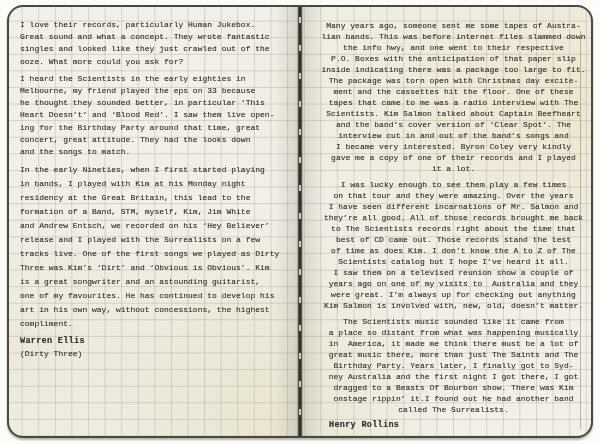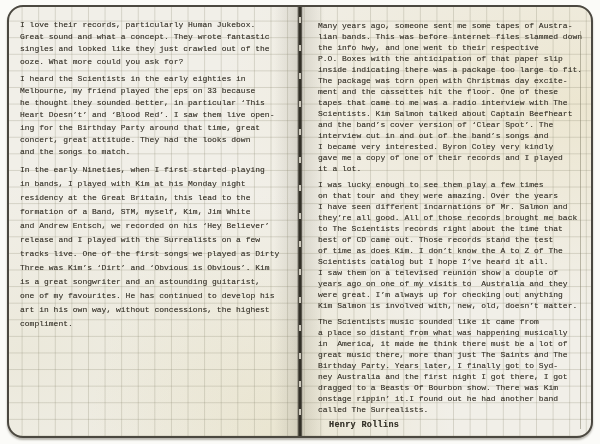--- a/index.html
+++ b/index.html
@@ -94,21 +94,21 @@
     font-family: "Liberation Mono", "DejaVu Sans Mono", monospace;
     color: #3e3a31;
     text-shadow: 0 0 0.5px rgba(62,58,49,0.55);
   }
   .text-block { font-size: 8px; }
   .page-left  .text-block { padding: 12px 2px 0 11px; }
   .page-right .text-block { padding: 13px 2px 0 15px; }
   .para { white-space: pre-wrap; margin: 0 0 5px 0; }
   .page-left  .para { line-height: 12.2px; }
   .page-left  .para:nth-child(3) { line-height: 14px; }
-  .page-right .para { line-height: 11px; }
+  .page-right .para { line-height: 11px; text-align: center; }
   .page-left  .signature { padding-left: 11px; }
   .page-right .signature { padding-left: 26px; }
   .sig-name {
     font-weight: bold;
     font-size: 8.5px;
     line-height: 11.5px;
     letter-spacing: 0.3px;
     color: #37342b;
   }
   .sig-detail {
@@ -141,20 +141,24 @@
 formation of a Band, STM, myself, Kim, Jim White
 and Andrew Entsch, we recorded on his ‘Hey Believer’
 release and I played with the Surrealists on a few
 tracks live. One of the first songs we played as Dirty
 Three was Kim’s ‘Dirt’ and ‘Obvious is Obvious’. Kim
 is a great songwriter and an astounding guitarist,
 one of my favourites. He has continued to develop his
 art in his own way, without concessions, the highest
 compliment.</div>
         </div>
+      <div class="signature">
+        <div class="sig-name">Warren Ellis</div>
+        <div class="sig-detail">(Dirty Three)</div>
+      </div>
     </div>
 
     <div class="gutter">
       <div class="stitches"></div>
     </div>
 
     <div class="page page-right">
       <div class="text-block">
           <div class="para">Many years ago, someone sent me some tapes of Austra-
 lian bands. This was before internet files slammed down

